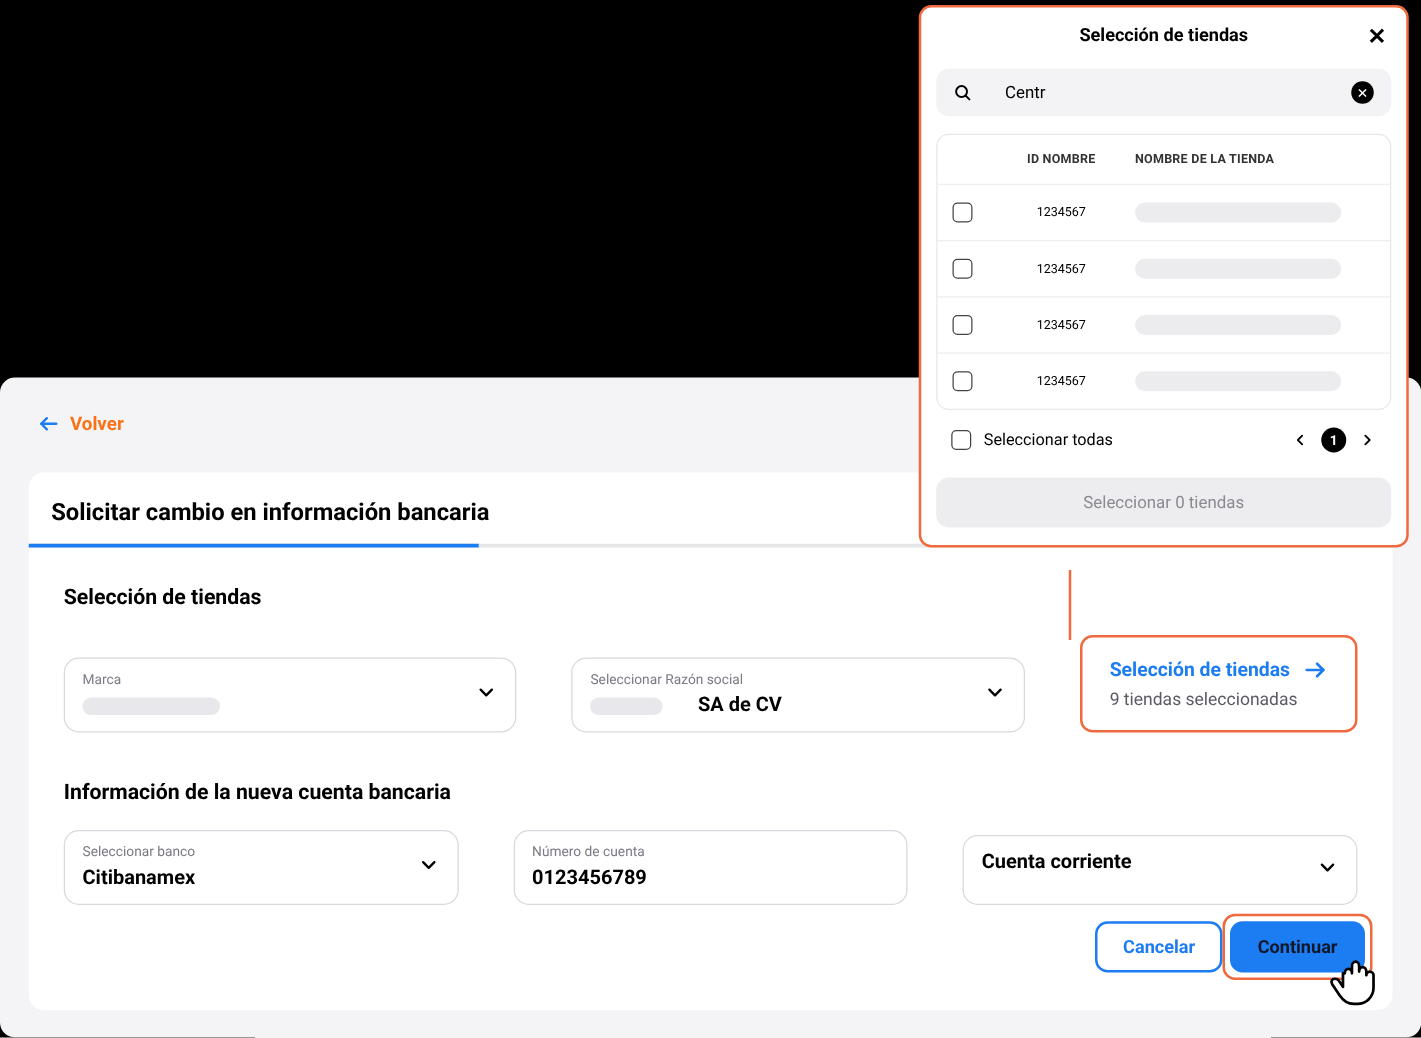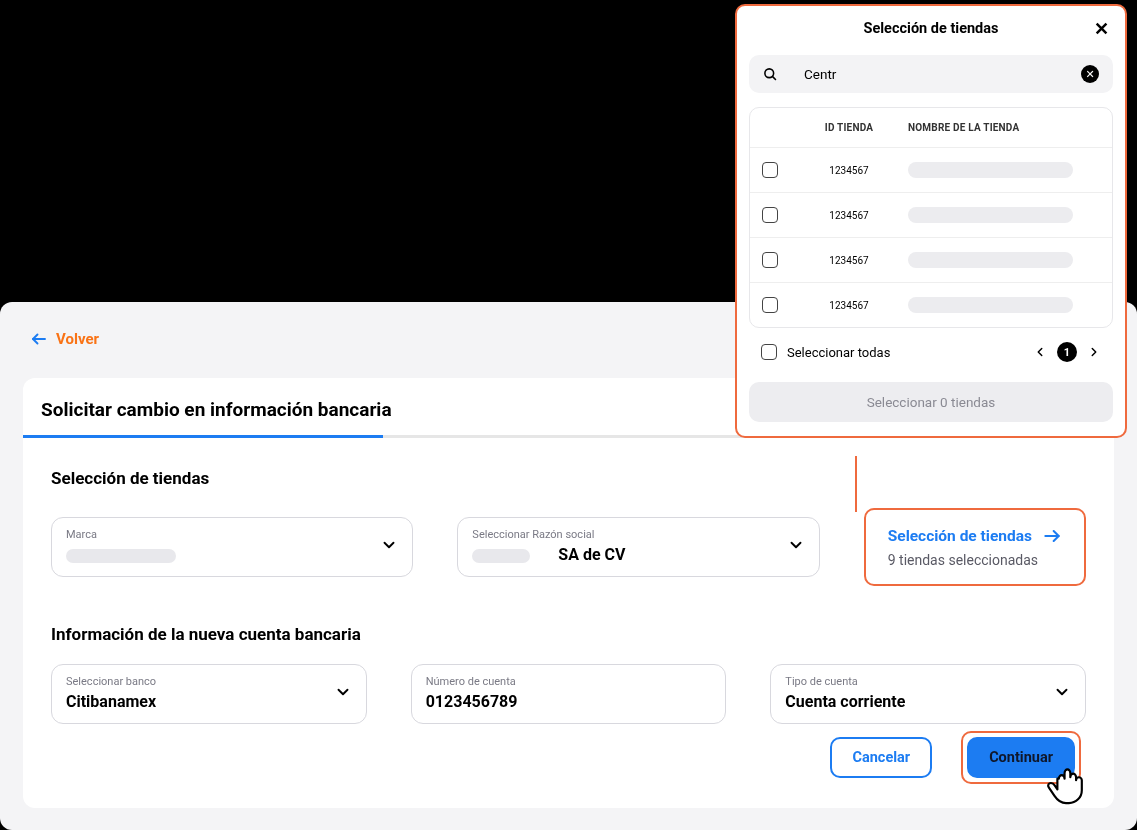--- a/index.html
+++ b/index.html
@@ -67,21 +67,21 @@
   font-size: 17px;
   font-weight: 700;
   color: #000;
   margin: 30px 0 20px 28px;
 }
 
 .fields-row {
   display: flex;
   gap: 44px;
   padding: 0 28px;
-  align-items: center;
+  align-items: flex-end;
 }
 
 .select {
   flex: 1;
   border: 1px solid #d8d8de;
   border-radius: 12px;
   padding: 10px 14px 12px 14px;
   position: relative;
   min-height: 56px;
   background: #fff;
@@ -130,23 +130,23 @@
   font-size: 14px;
   color: #5a5a65;
   margin-top: 6px;
 }
 .arrow-right-blue { color:#1c7cf2; }
 
 
 .actions {
   position: absolute;
   bottom: 24px;
-  right: 33px;
-  display: flex;
-  gap: 29px;
+  right: 16px;
+  display: flex;
+  gap: 0;
   align-items: center;
 }
 .btn {
   border-radius: 10px;
   padding: 10px 20px;
   font-weight: 700;
   font-size: 14.5px;
   cursor: pointer;
 }
 .btn-outline {
@@ -381,21 +381,20 @@
         <svg width="18" height="18" viewBox="0 0 24 24" fill="none" stroke="#000" stroke-width="2.5" stroke-linecap="round" stroke-linejoin="round">
             <polyline points="6 9 12 15 18 9"></polyline>
           </svg>
       </span>
     </div>
     <div class="select">
       <div class="label">Número de cuenta</div>
       <div class="value">0123456789</div>
     </div>
     <div class="select">
-      <div class="label">Tipo de cuenta</div>
       <div class="value">Cuenta corriente</div>
       <span class="chev">
         <svg width="18" height="18" viewBox="0 0 24 24" fill="none" stroke="#000" stroke-width="2.5" stroke-linecap="round" stroke-linejoin="round">
             <polyline points="6 9 12 15 18 9"></polyline>
           </svg>
       </span>
     </div>
   </div>
 
   <div class="actions">
@@ -420,21 +419,21 @@
         <circle cx="10" cy="10" r="7"></circle>
         <line x1="20" y1="20" x2="15" y2="15"></line>
       </svg>
     <input type="text" value="Centr" style="">
     <div class="search-clear">✕</div>
   </div>
 
   <div class="table">
     <div class="th-row">
       <div class="col-cb"></div>
-      <div class="col-id">ID TIENDA</div>
+      <div class="col-id">ID NOMBRE</div>
       <div class="col-name" style="text-align:left;">NOMBRE DE LA TIENDA</div>
     </div>
     <div class="tr-row">
       <div class="col-cb">
           <div class="cb"></div>
         </div>
       <div class="col-id">1234567</div>
       <div class="col-name">
           <div class="name-bar"></div>
         </div>

